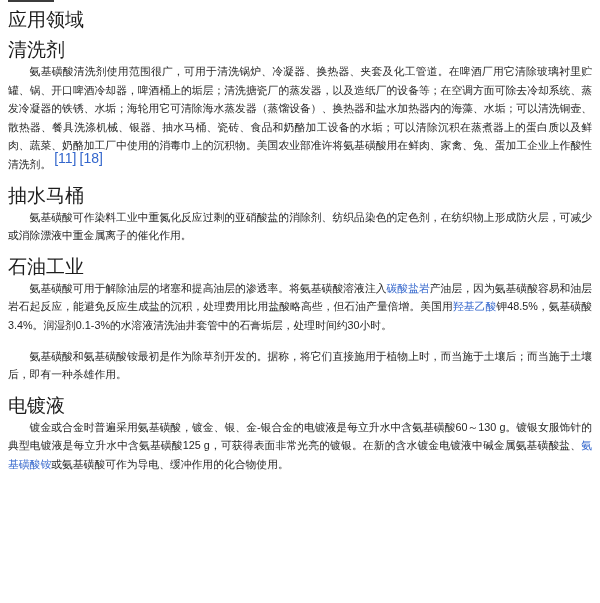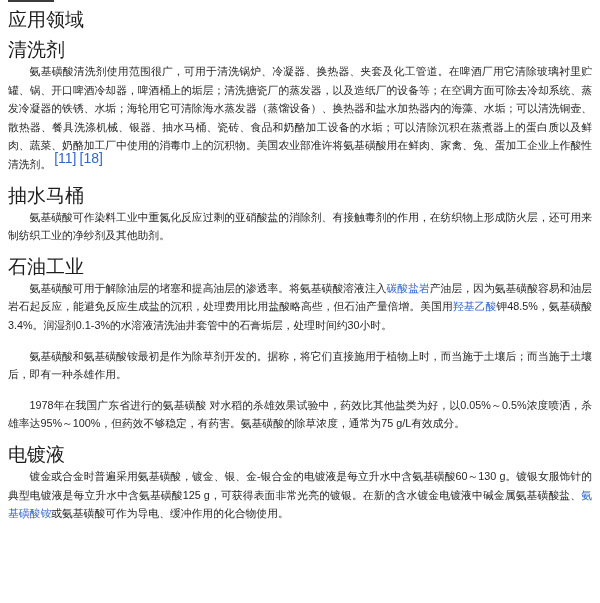--- a/index.html
+++ b/index.html
@@ -38,32 +38,31 @@
 
   <h2 class="page-title">应用领域</h2>
 
   <section>
     <h3 class="sub-heading">清洗剂</h3>
     <p class="para"><span>氨基磺酸清洗剂使用范围很广，可用于清洗锅炉、冷凝器、换热器、夹套及化工管道。在啤酒厂用它清除玻璃衬里贮罐、锅、开口啤酒冷却器，啤酒桶上的垢层；清洗搪瓷厂的蒸发器，以及造纸厂的设备等；在空调方面可除去冷却系统、蒸发冷凝器的铁锈、水垢；海轮用它可清除海水蒸发器（蒸馏设备）、换热器和盐水加热器内的海藻、水垢；可以清洗铜壶、散热器、餐具洗涤机械、银器、抽水马桶、瓷砖、食品和奶酪加工设备的水垢；可以清除沉积在蒸煮器上的蛋白质以及鲜肉、蔬菜、奶酪加工厂中使用的消毒巾上的沉积物。美国农业部准许将氨基磺酸用在鲜肉、家禽、兔、蛋加工企业上作酸性清洗剂。</span><sup class="ref">[11]</sup><sup class="ref">[18]</sup></p>
   </section>
 
   <section>
     <h3 class="sub-heading">抽水马桶</h3>
-    <p class="para"><span>氨基磺酸可作染料工业中重氮化反应过剩的亚硝酸盐的消除剂、有接触毒剂的作用，在纺织物上形成防火层，还可用来制纺织工业的净纱剂及其他助剂。</span></p>
+    <p class="para"><span>氨基磺酸可作染料工业中重氮化反应过剩的亚硝酸盐的消除剂、纺织品染色的定色剂，在纺织物上形成防火层，可减少或消除漂液中重金属离子的催化作用。</span></p>
   </section>
 
 
   <section>
     <h3 class="sub-heading">石油工业</h3>
     <p class="para"><span>氨基磺酸可用于解除油层的堵塞和提高油层的渗透率。将氨基磺酸溶液注入</span><a class="wlink">碳酸盐岩</a><span>产油层，因为氨基磺酸容易和油层岩石起反应，能避免反应生成盐的沉积，处理费用比用盐酸略高些，但石油产量倍增。美国用</span><a class="wlink">羟基乙酸</a><span>钾48.5%，氨基磺酸3.4%。润湿剂0.1-3%的水溶液清洗油井套管中的石膏垢层，处理时间约30小时。</span></p>
   </section>
 
   <section>
     <p class="para"><span>氨基磺酸和氨基磺酸铵最初是作为除草剂开发的。据称，将它们直接施用于植物上时，而当施于土壤后；而当施于土壤后，即有一种杀雄作用。</span></p>
-    <p class="para"><span>1978年在我国广东省进行的氨基磺酸 对水稻的杀雄效果试验中，药效比其他盐类为好，以0.05%～0.5%浓度喷洒，杀雄率达95%～100%，但药效不够稳定，有药害。氨基磺酸的除草浓度，通常为75 g/L有效成分。</span></p>
   </section>
 
   <section>
     <h3 class="sub-heading">电镀液</h3>
     <p class="para"><span>镀金或合金时普遍采用氨基磺酸，镀金、银、金-银合金的电镀液是每立升水中含氨基磺酸60～130 g。镀银女服饰针的典型电镀液是每立升水中含氨基磺酸125 g，可获得表面非常光亮的镀银。在新的含水镀金电镀液中碱金属氨基磺酸盐、</span><a class="wlink">氨基磺酸铵</a><span>或氨基磺酸可作为导电、缓冲作用的化合物使用。</span></p>
   </section>
 
 </div>
 
 </body></html>

